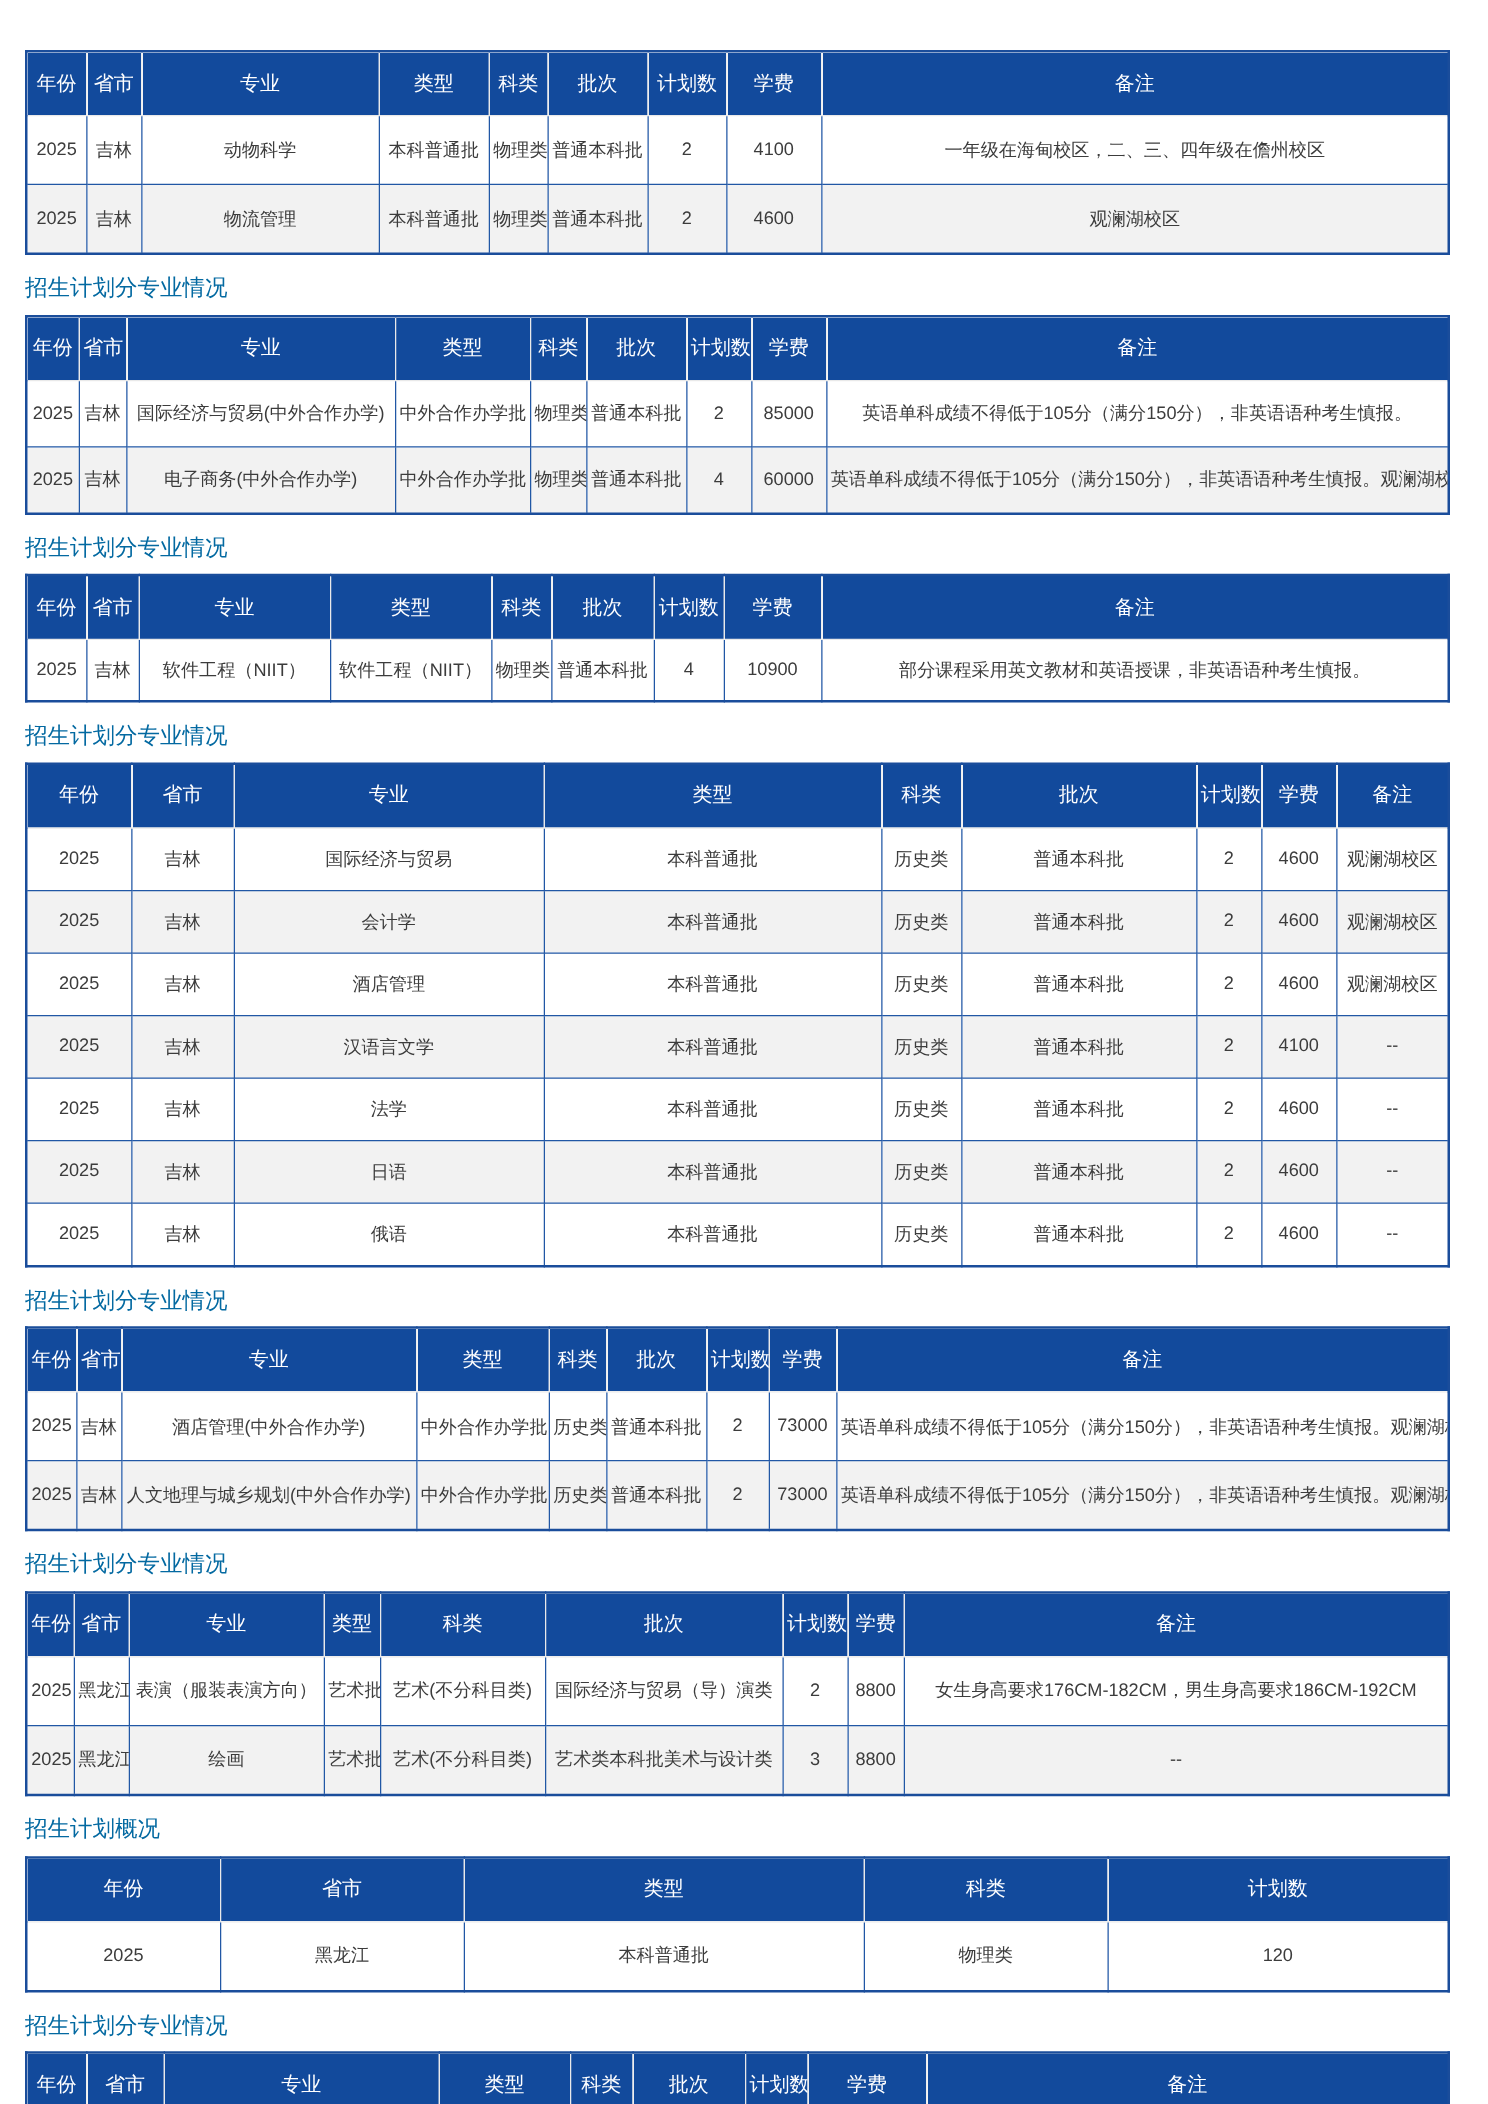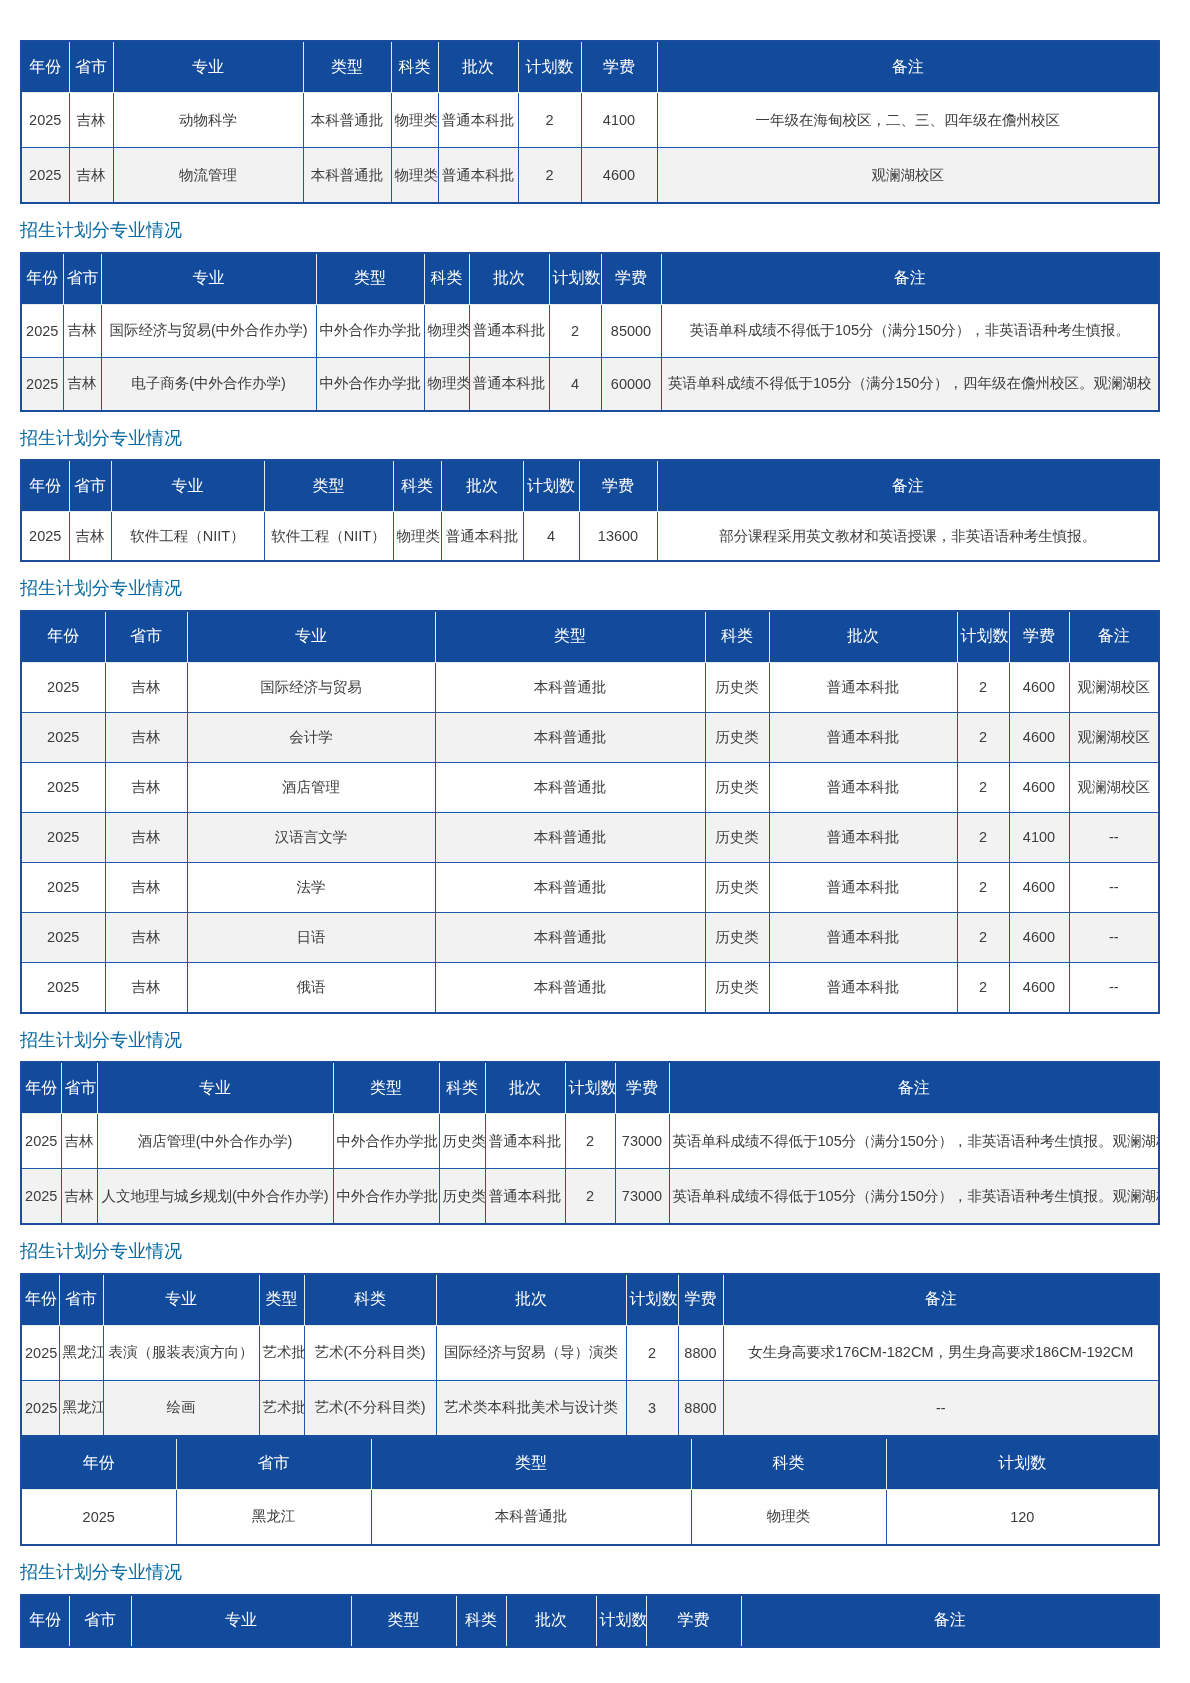--- a/index.html
+++ b/index.html
@@ -132,21 +132,21 @@
           </tr>
           <tr>
             <td>2025</td>
             <td>吉林</td>
             <td>电子商务(中外合作办学)</td>
             <td>中外合作办学批</td>
             <td>物理类</td>
             <td>普通本科批</td>
             <td>4</td>
             <td>60000</td>
-            <td>英语单科成绩不得低于105分（满分150分），四年级在儋州校区。观澜湖校</td>
+            <td>英语单科成绩不得低于105分（满分150分），非英语语种考生慎报。观澜湖校</td>
           </tr>
         </tbody>
       </table>
   </section>
 
   <section>
     <h2 class="sec-heading">招生计划分专业情况</h2>
     <table id="t2" class="plan-table">
         <colgroup>
           <col style="width: 48px;">
@@ -174,21 +174,21 @@
         </thead>
         <tbody>
           <tr>
             <td>2025</td>
             <td>吉林</td>
             <td>软件工程（NIIT）</td>
             <td>软件工程（NIIT）</td>
             <td>物理类</td>
             <td>普通本科批</td>
             <td>4</td>
-            <td>13600</td>
+            <td>10900</td>
             <td>部分课程采用英文教材和英语授课，非英语语种考生慎报。</td>
           </tr>
         </tbody>
       </table>
   </section>
 
   <section>
     <h2 class="sec-heading">招生计划分专业情况</h2>
     <table id="t3" class="plan-table">
         <colgroup>
@@ -399,20 +399,21 @@
             <td>艺术类本科批美术与设计类</td>
             <td>3</td>
             <td>8800</td>
             <td>--</td>
           </tr>
         </tbody>
       </table>
   </section>
 
   <section>
+    <h2 class="sec-heading">招生计划概况</h2>
     <table id="t6" class="plan-table">
         <colgroup>
           <col style="width: 155px;">
           <col style="width: 195px;">
           <col style="width: 320px;">
           <col style="width: 195px;">
           <col style="width: 273px;">
         </colgroup>
         <thead>
           <tr>

